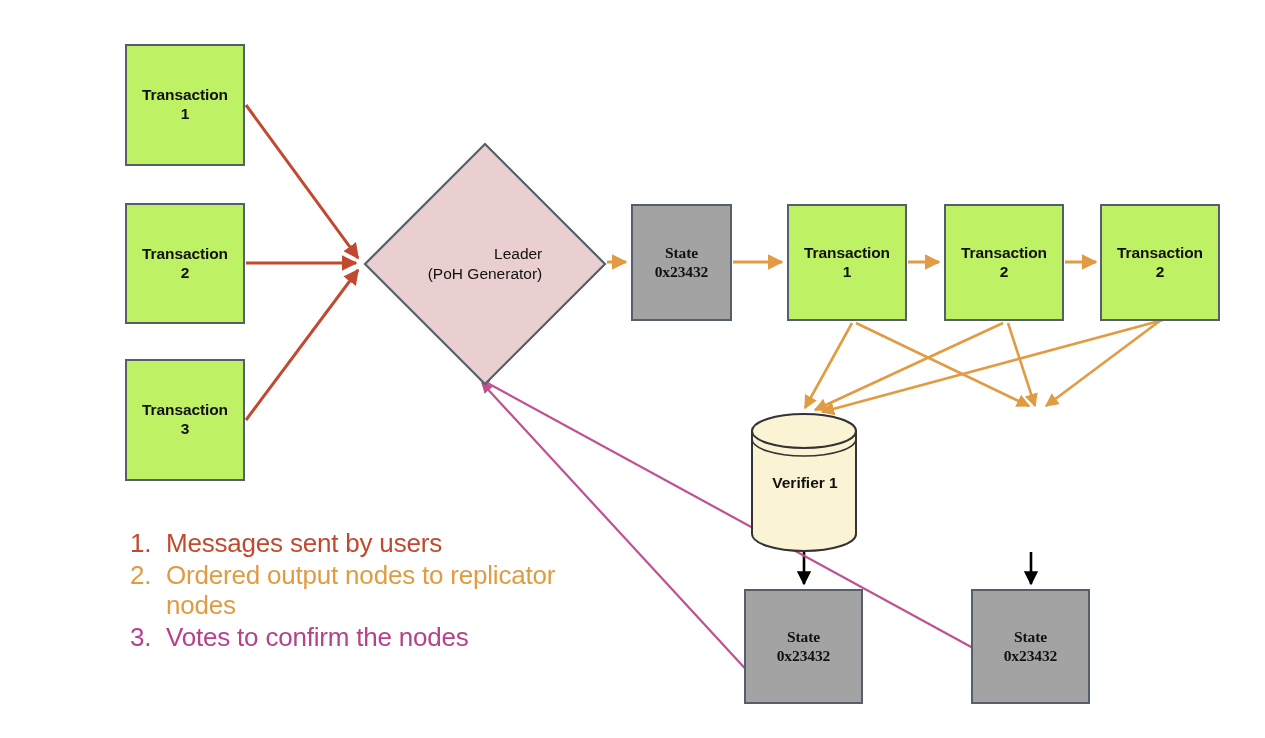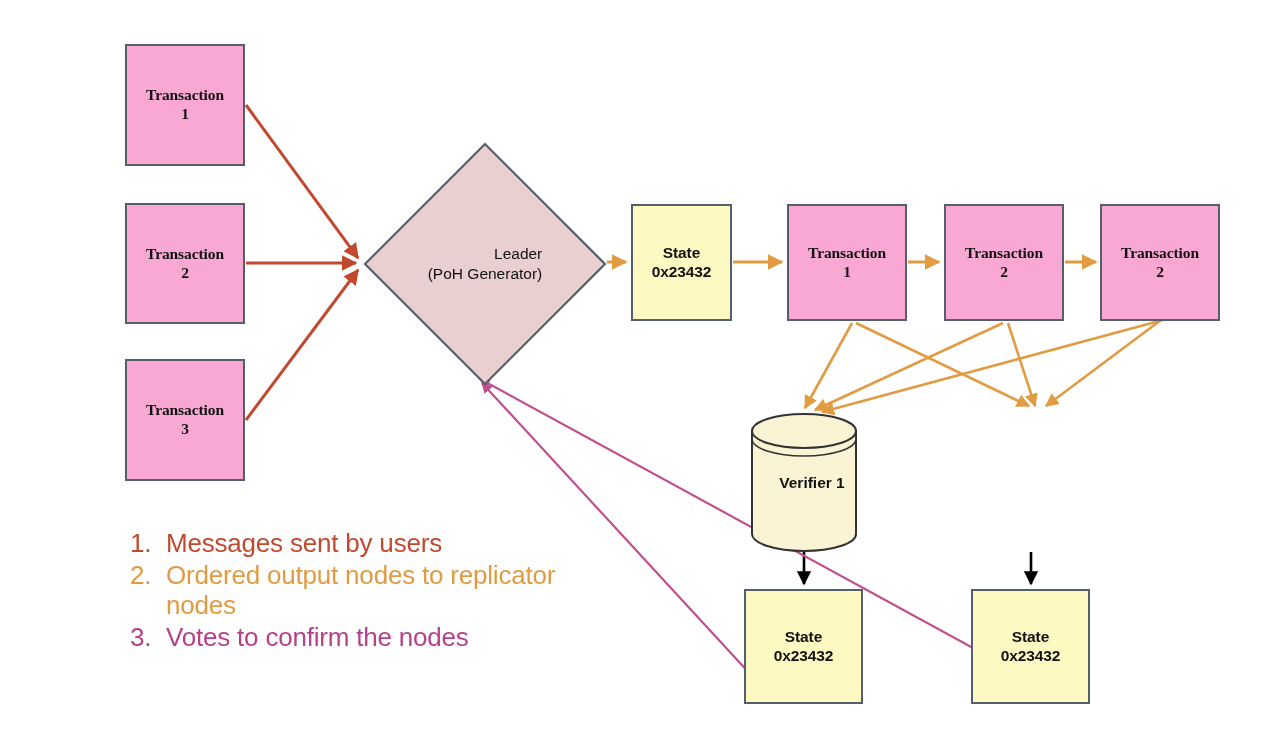--- a/index.html
+++ b/index.html
@@ -36,25 +36,25 @@
     color: #111111;
     line-height: 1.22;
   }
   .boxnode {
     border: 2px solid #555f6b;
     font-size: 15.5px;
     font-weight: 700;
     letter-spacing: -0.1px;
   }
   .box-tx {
-    background: #f9a8d4;
+    background: #bef264;
+  }
+  .box-state {
+    background: #a3a3a3;
     font-family: Liberation Serif, serif;
-  }
-  .box-state {
-    background: #fef9c3;
   }
   .box-label {
     padding: 0 4px;
     white-space: pre-line;
   }
   .diamond-wrap {
     position: absolute;
   }
   .diamond-shape {
     position: absolute;
@@ -84,21 +84,21 @@
   }
   .cylinder-shape {
     position: absolute;
     left: 0;
     top: 0;
     width: 100%;
     height: 100%;
   }
   .cylinder-text {
     position: absolute;
-    left: 8px;
+    left: 1px;
     top: 0;
     width: 100%;
     height: 100%;
     display: flex;
     align-items: center;
     justify-content: center;
     font-size: 15.5px;
     font-weight: 700;
     color: #111111;
   }

